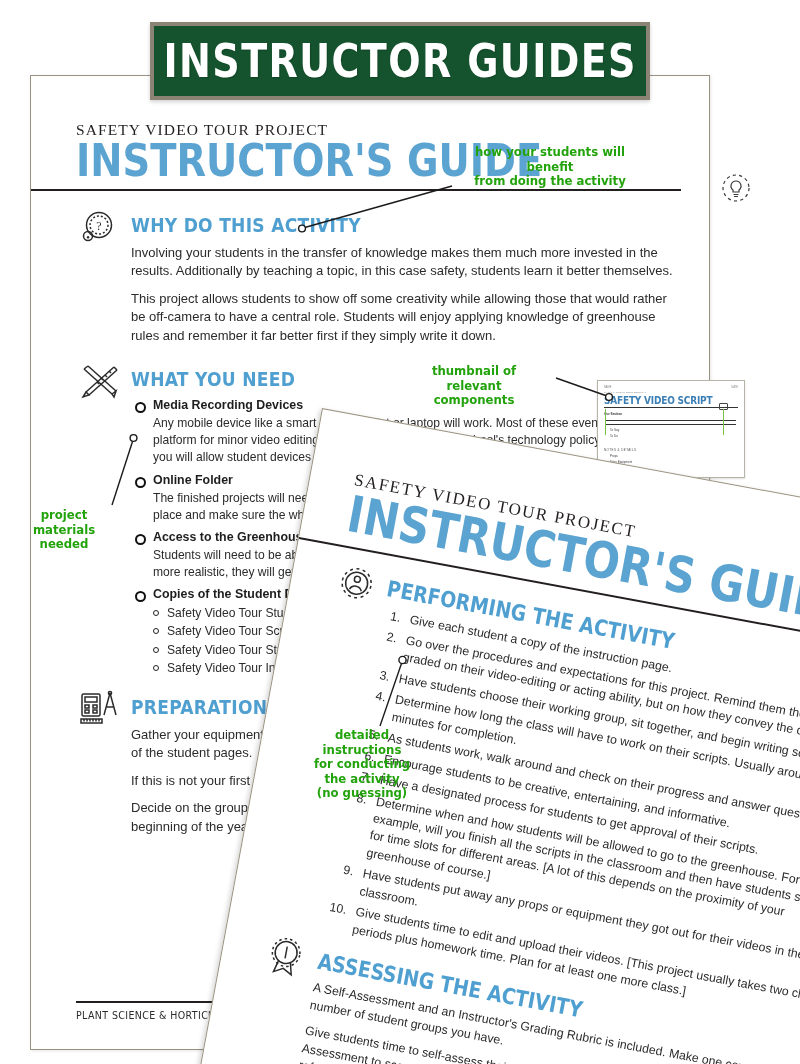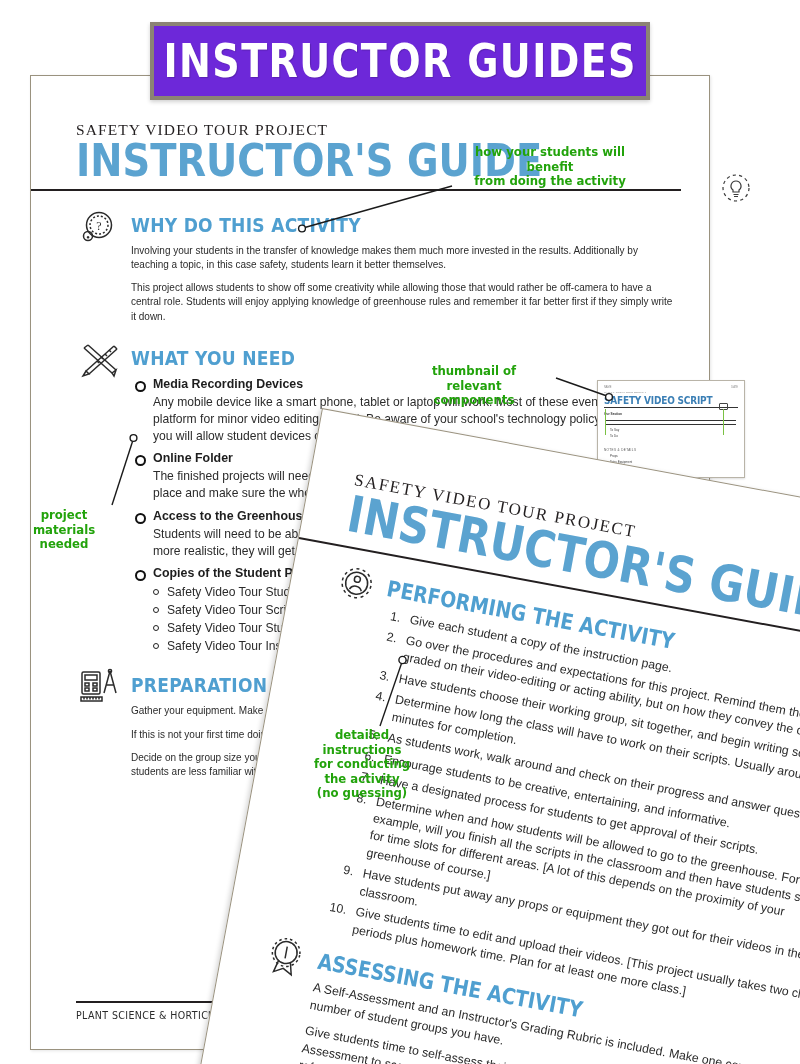--- a/index.html
+++ b/index.html
@@ -15,21 +15,21 @@
     width: 800px; height: 1064px;
     background: #ffffff;
     overflow: hidden;
   }
 
   
   .banner {
     position: absolute;
     left: 150px; top: 22px;
     width: 500px; height: 78px;
-    background: #6d28d9;
+    background: #14532d;
     border: 4px solid #8b8374;
     display: flex; align-items: center; justify-content: center;
     z-index: 40;
     box-shadow: 0 2px 4px rgba(0,0,0,.18);
   }
   .banner-text {
     color: #ffffff;
     font-family: "DejaVu Sans Condensed", "Liberation Sans Narrow", "Liberation Sans", sans-serif;
     font-weight: 700;
     font-size: 46px;
@@ -96,21 +96,21 @@
     white-space: nowrap;
   }
   .sec-icon {
     position: absolute;
     left: 2px; top: -6px;
     width: 44px; height: 40px;
   }
   .body-col { margin-left: 55px; width: 545px; }
   p.body {
     font-family: "Liberation Sans", sans-serif;
-    font-size: 10px;
+    font-size: 13px;
     line-height: 1.42;
     color: #2b2b2b;
     margin: 0 0 9px 0;
   }
   ul.need { list-style: none; margin: 2px 0 0 0; padding: 0; }
   ul.need > li { margin-bottom: 6px; }
   .need-title {
     position: relative;
     font-weight: 700;
     font-size: 12.4px;

